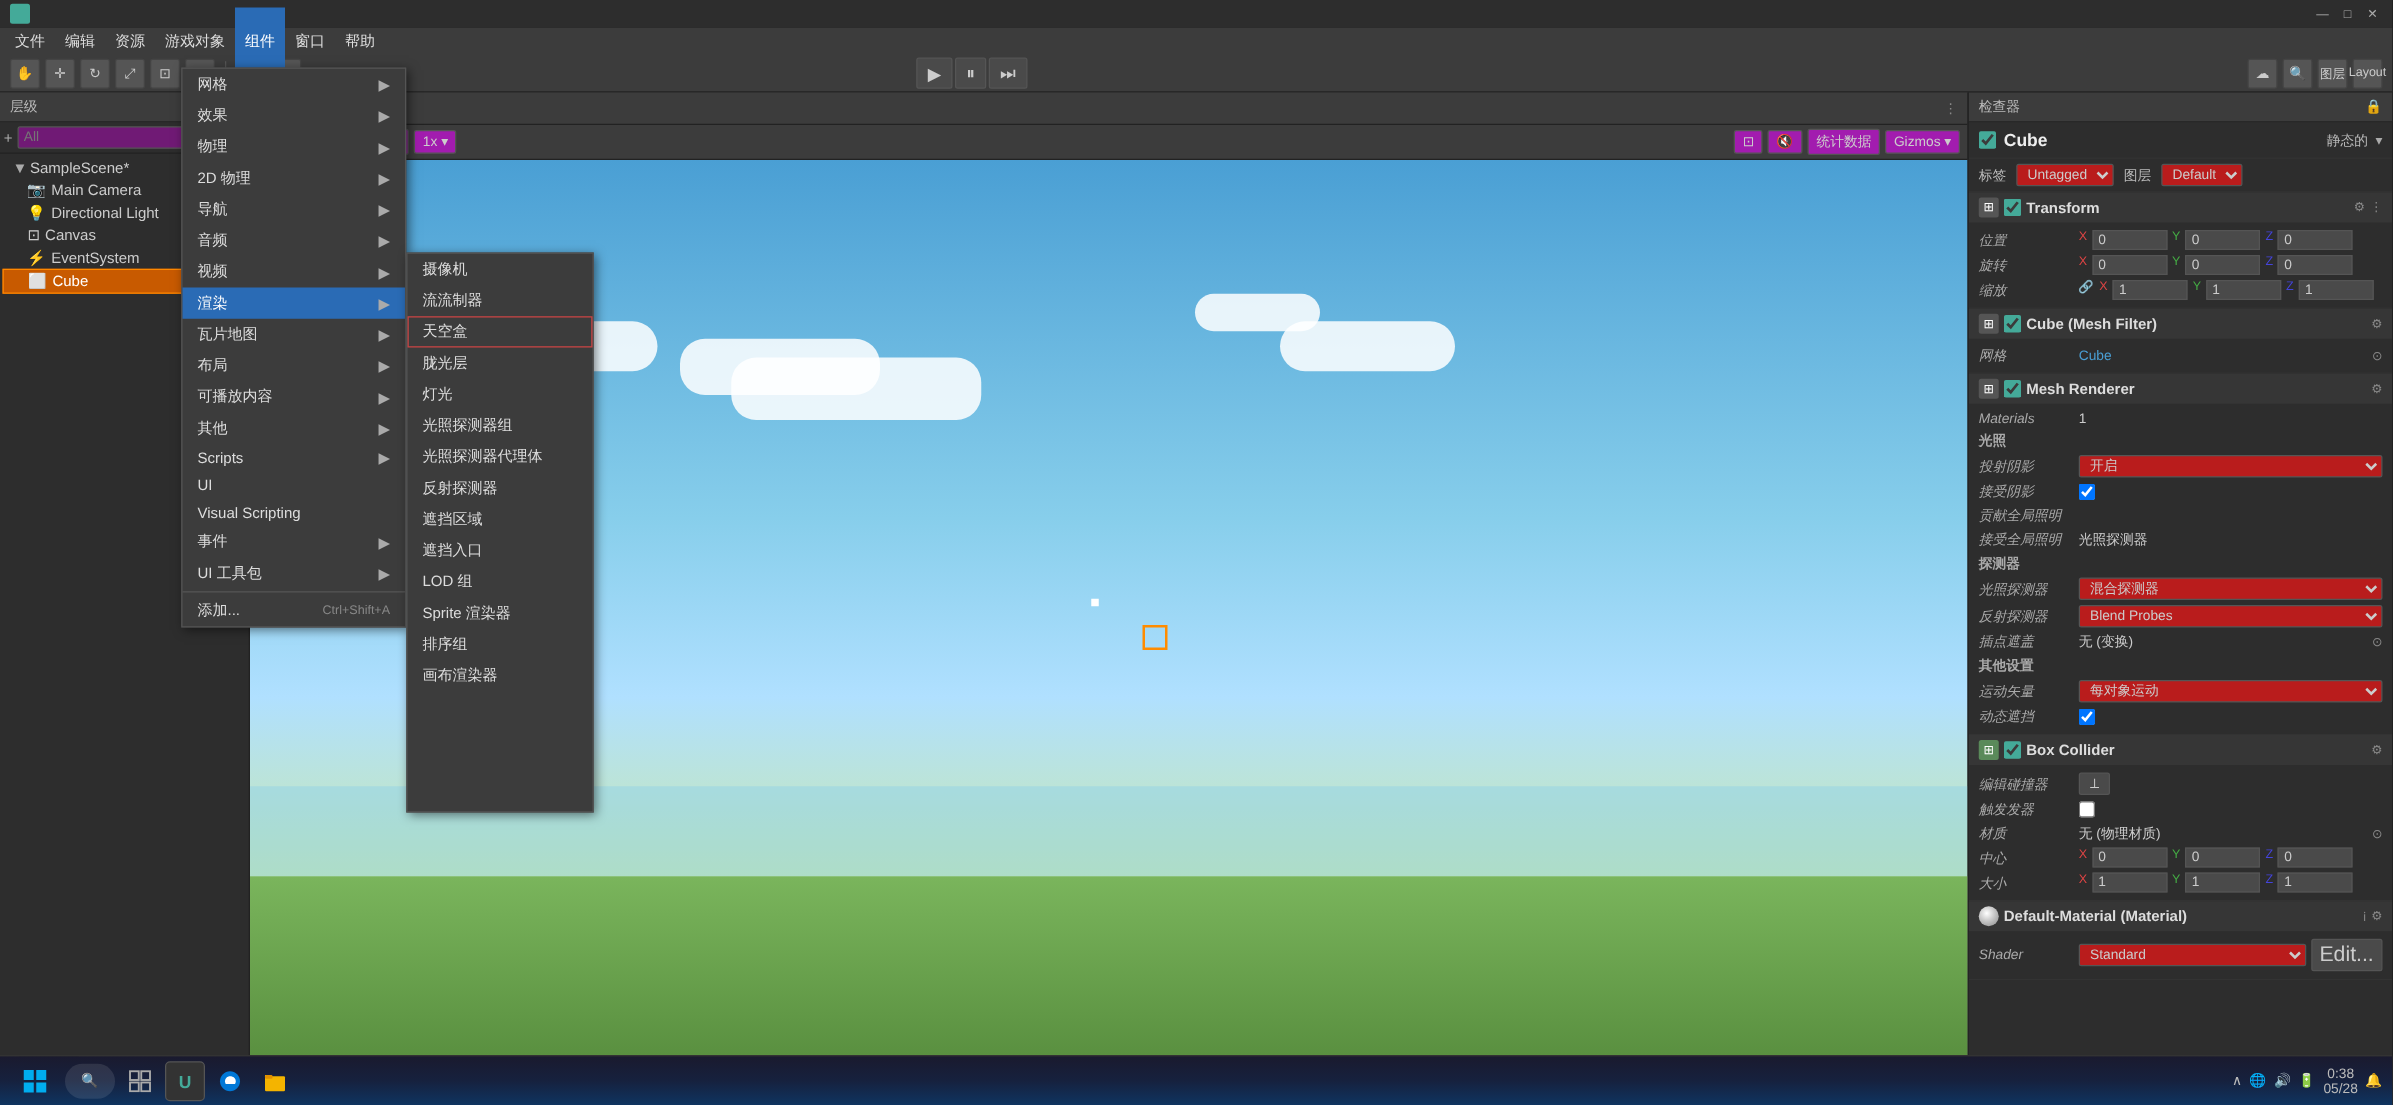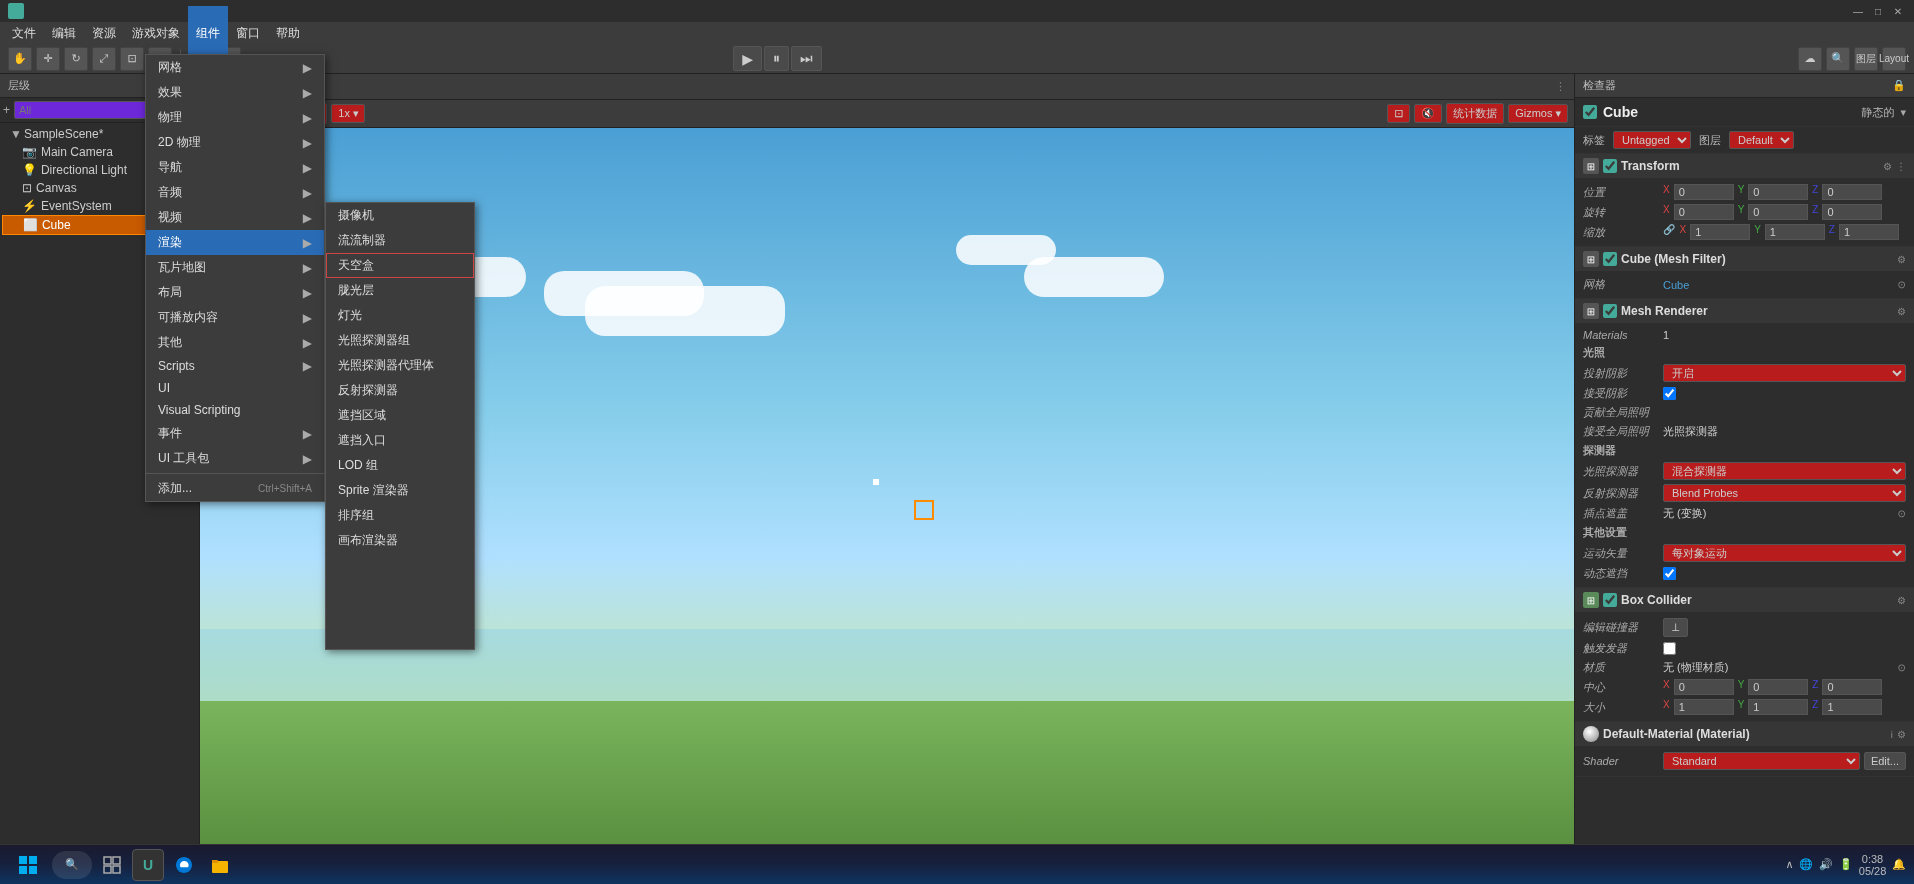--- a/index.html
+++ b/index.html
@@ -30,21 +30,21 @@
     .hier-item.highlighted { background: #c85a00; color: #fff; border: 1px solid #ff8800; }
     .hier-expand { width: 10px; color: #aaa; }
     .hier-indent1 { padding-left: 20px; }
 
     
     #center-panel { flex: 1; display: flex; flex-direction: column; }
     #view-tabs { background: #3c3c3c; height: 26px; display: flex; align-items: center; border-bottom: 1px solid #222; }
     .view-tab { padding: 4px 12px; font-size: 12px; color: #bbb; cursor: pointer; border-right: 1px solid #333; }
     .view-tab.active { background: #2d2d2d; color: #fff; }
     #game-toolbar { background: #3c3c3c; height: 28px; display: flex; align-items: center; padding: 0 6px; gap: 4px; border-bottom: 1px solid #222; }
-    .game-tool-btn { padding: 2px 6px; background: #b91c1c; border: 1px solid #555; border-radius: 2px; font-size: 11px; color: #ccc; cursor: pointer; }
+    .game-tool-btn { padding: 2px 6px; background: #a21caf; border: 1px solid #555; border-radius: 2px; font-size: 11px; color: #ccc; cursor: pointer; }
     #game-view { flex: 1; position: relative; overflow: hidden; }
     #sky-bg { width: 100%; height: 100%; background: linear-gradient(180deg, #4a9fd4 0%, #87ceeb 40%, #b0e0ff 60%, #c8e8b0 80%, #90c878 100%); position: relative; }
     .cloud { position: absolute; background: rgba(255,255,255,0.85); border-radius: 20px; }
     .game-object-cube { position: absolute; width: 20px; height: 20px; border: 2px solid #ff8c00; background: transparent; top: 52%; left: 52%; }
 
     
     #inspector { width: 340px; background: #2d2d2d; border-left: 1px solid #222; display: flex; flex-direction: column; overflow-y: auto; }
     #inspector-header { background: #3c3c3c; padding: 4px 8px; font-size: 11px; color: #bbb; border-bottom: 1px solid #222; display: flex; align-items: center; justify-content: space-between; }
     .inspector-title-row { display: flex; align-items: center; padding: 6px 8px; background: #2d2d2d; gap: 6px; border-bottom: 1px solid #333; }
     .inspector-checkbox { width: 14px; height: 14px; accent-color: #4a9; }
@@ -152,21 +152,21 @@
 
 <div id="main-layout">
 
   <div id="hierarchy">
     <div id="hierarchy-header">
       <span>层级</span>
       <span style="font-size:11px;cursor:pointer;">≡</span>
     </div>
     <div style="display:flex;align-items:center;padding:3px;background:#2d2d2d;gap:4px;border-bottom:1px solid #222;">
       <span style="cursor:pointer;color:#aaa;">+</span>
-      <input type="text" style="flex: 1 1 0%; background: #6d28d9; border: 1px solid rgb(85, 85, 85); color: rgb(204, 204, 204); padding: 2px 4px; font-size: 11px; border-radius: 2px;" placeholder="All">
+      <input type="text" style="flex: 1 1 0%; background: #701a75; border: 1px solid rgb(85, 85, 85); color: rgb(204, 204, 204); padding: 2px 4px; font-size: 11px; border-radius: 2px;" placeholder="All">
     </div>
     <div id="hierarchy-content">
       <div class="hier-item">
         <span class="hier-expand">▼</span>
         <span>SampleScene*</span>
       </div>
       <div class="hier-item hier-indent1">
         <span>📷</span>
         <span>Main Camera</span>
       </div>
@@ -418,21 +418,21 @@
         <div class="component-header">
           <div class="mat-swatch"></div>
           <span class="component-title">Default-Material (Material)</span>
           <span style="font-size:10px;color:#888;">ℹ</span>
           <span style="font-size:10px;color:#888;">⚙</span>
         </div>
         <div class="component-body">
           <div class="prop-row">
             <span class="prop-label">Shader</span>
             <select class="tag-select" style="flex:1;"><option>Standard</option></select>
-            <button style="background:#4a4a4a;border:1px solid #555;color:#ccc;padding:2px 6px;font-size:11px;cursor:pointer;border-radius:2px;margin-left:4px;">Edit...</button>
+            <button style="background:#4a4a4a;border:1px solid #555;color:#ccc;padding:2px 6px;font-size:17px;cursor:pointer;border-radius:2px;margin-left:4px;">Edit...</button>
           </div>
         </div>
       </div>
     </div>
   </div>
 </div>
 
 <div id="bottom-panel">
   <div id="bottom-tabs">
     <div style="display:flex;align-items:center;padding:0 4px;gap:4px;">

